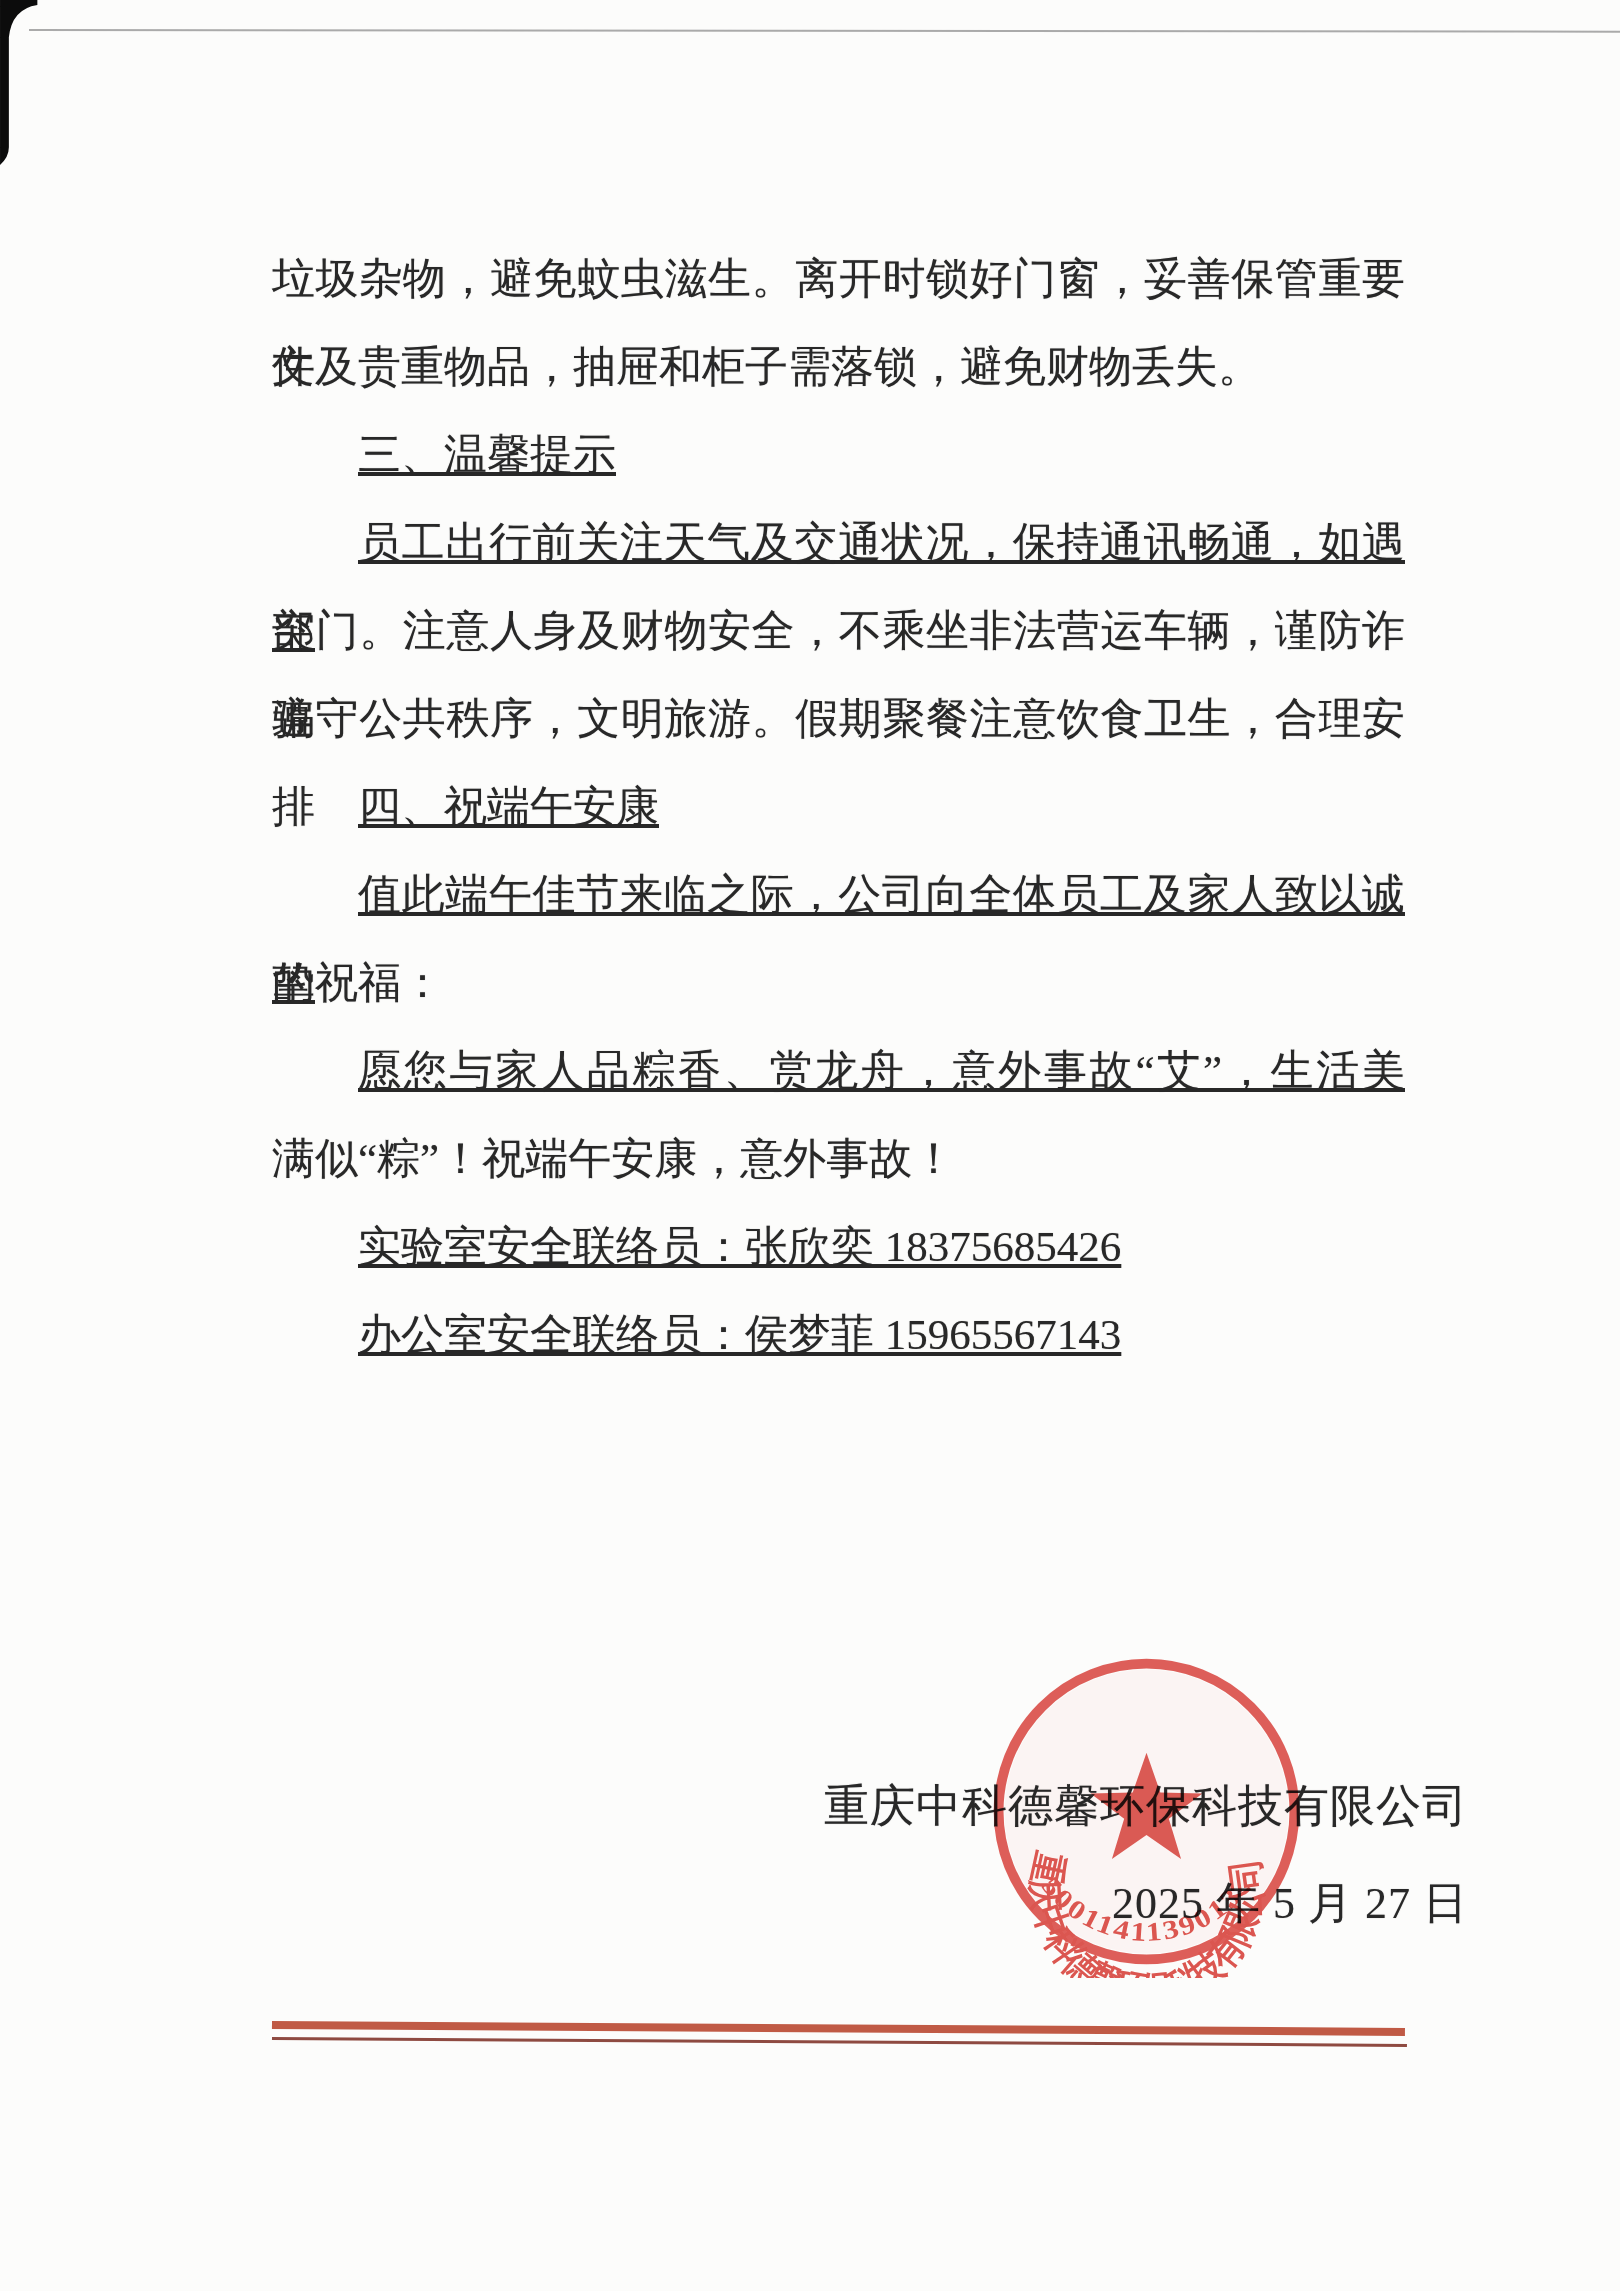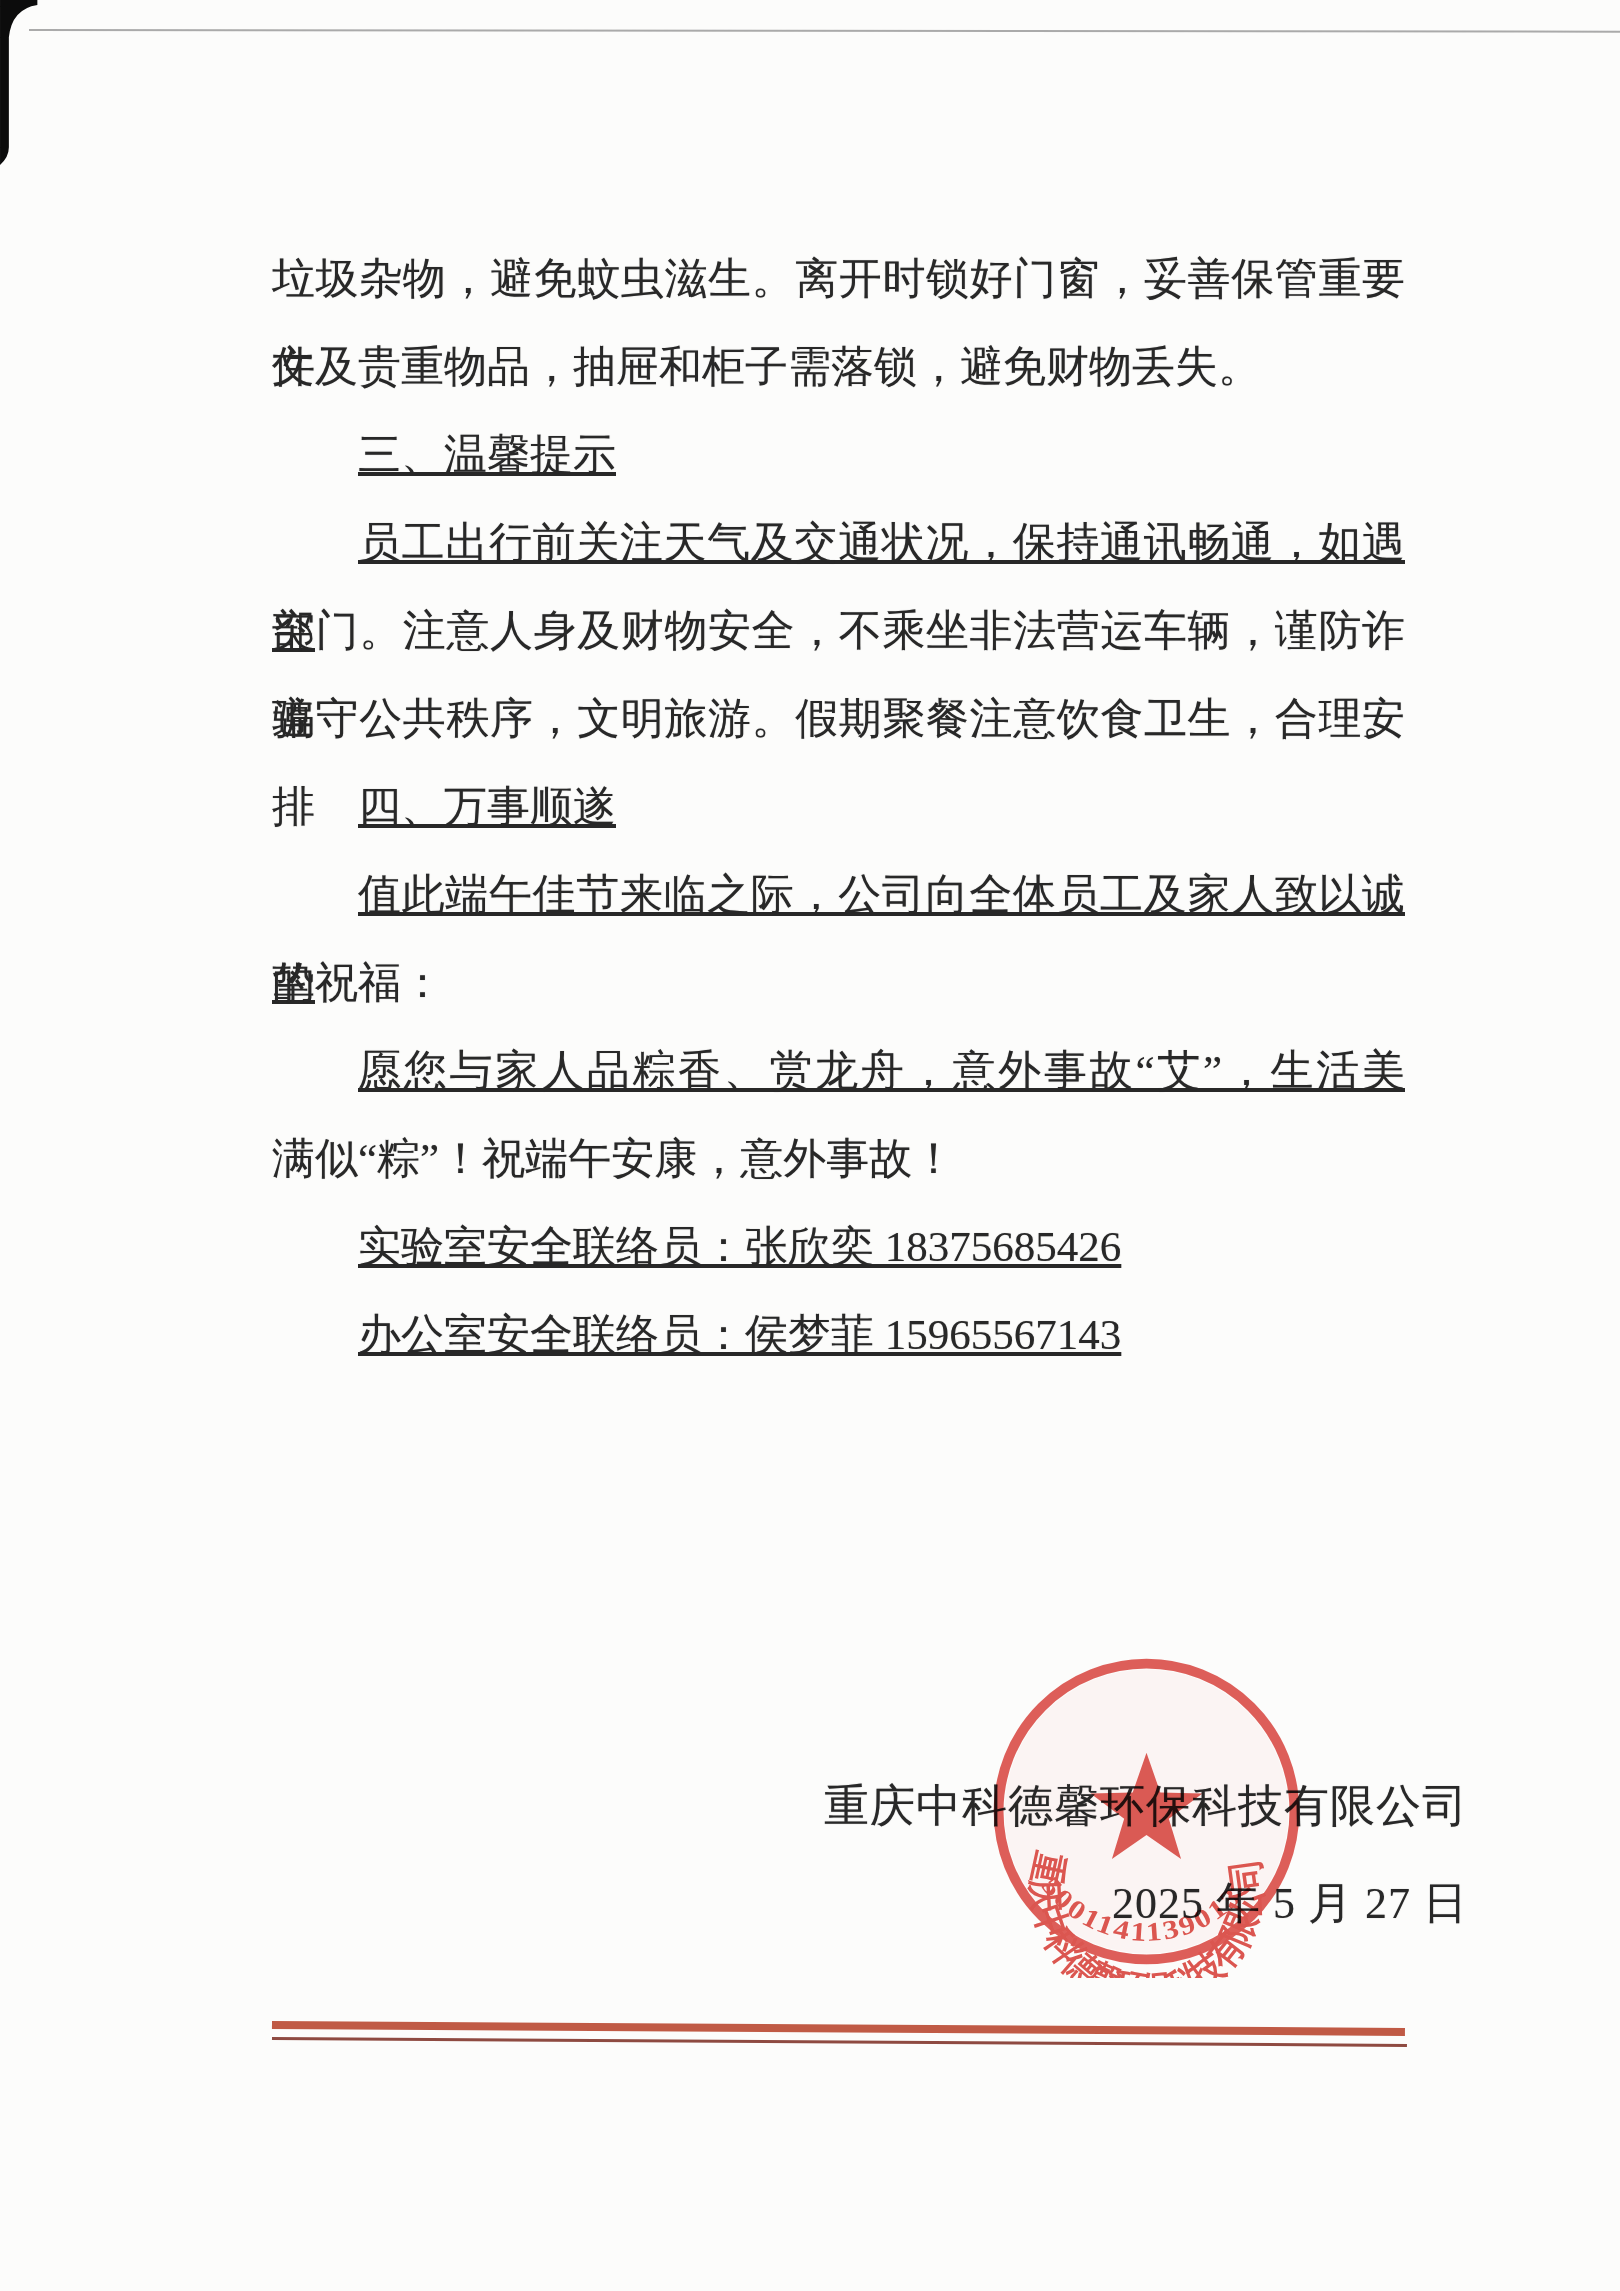--- a/index.html
+++ b/index.html
@@ -73,21 +73,21 @@
   </svg>
   <div class="top-scan-line"></div>
 
   <div class="body-text">
       <div class="text-line fill">垃圾杂物，避免蚊虫滋生。离开时锁好门窗，妥善保管重要文</div>
       <div class="text-line">件及贵重物品，抽屉和柜子需落锁，避免财物丢失。</div>
       <div class="text-line indent">三、温馨提示</div>
       <div class="text-line indent fill">员工出行前关注天气及交通状况，保持通讯畅通，如遇突</div>
       <div class="text-line fill">部门。注意人身及财物安全，不乘坐非法营运车辆，谨防诈骗。</div>
       <div class="text-line fill">遵守公共秩序，文明旅游。假期聚餐注意饮食卫生，合理安排</div>
-      <div class="text-line indent">四、万事顺遂</div>
+      <div class="text-line indent">四、祝端午安康</div>
       <div class="text-line indent fill">值此端午佳节来临之际，公司向全体员工及家人致以诚挚</div>
       <div class="text-line">的祝福：</div>
       <div class="text-line indent fill">愿您与家人品粽香、赏龙舟，意外事故“艾”，生活美</div>
       <div class="text-line">满似“粽”！祝端午安康，意外事故！</div>
       <div class="text-line indent">实验室安全联络员：张欣奕 18375685426</div>
       <div class="text-line indent">办公室安全联络员：侯梦菲 15965567143</div>
     </div>
 
   <div class="signature-company">重庆中科德馨环保科技有限公司</div>
   <div class="signature-date">2025 年 5 月 27 日</div>

